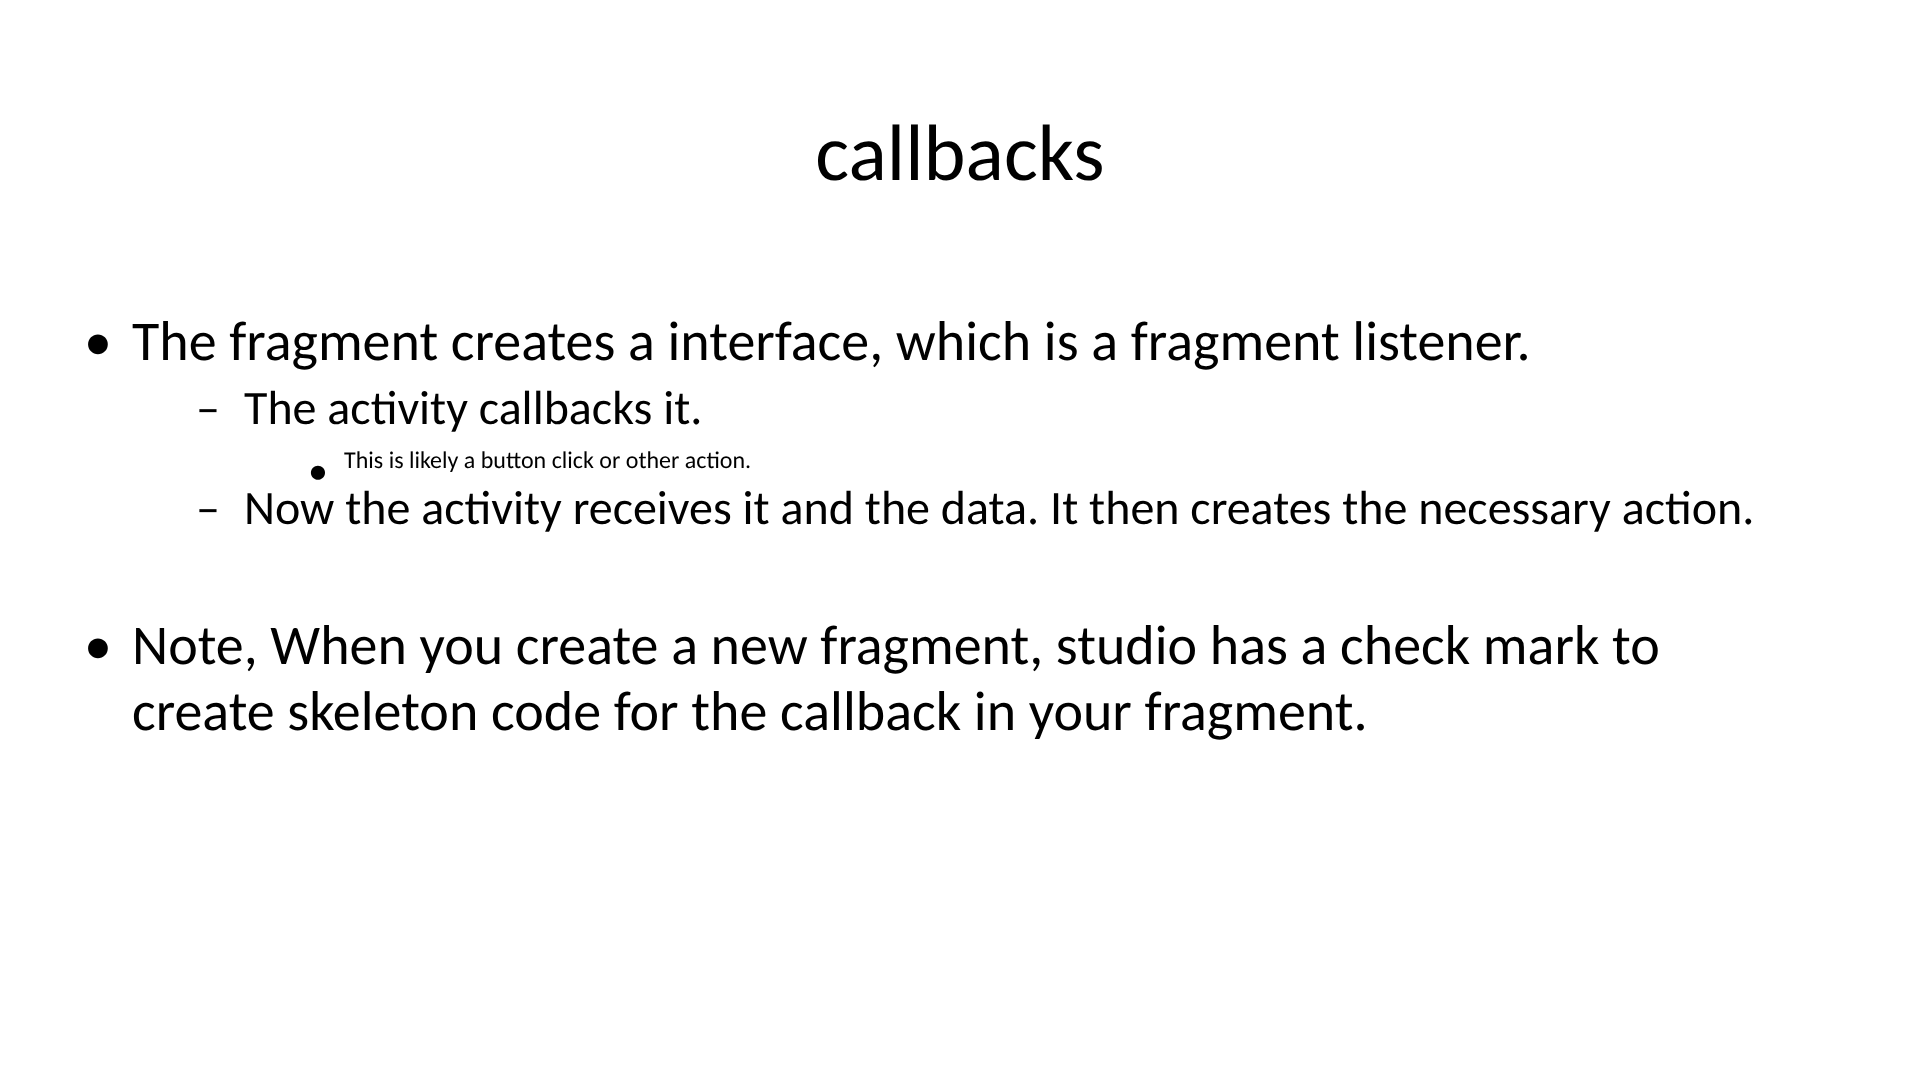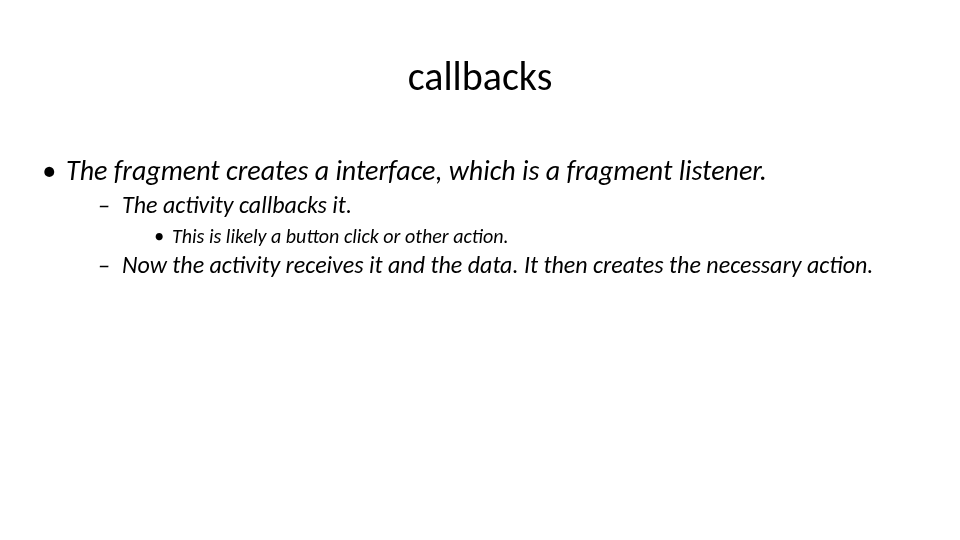--- a/index.html
+++ b/index.html
@@ -38,21 +38,20 @@
     list-style: none;
     margin: 0;
     padding: 0;
   }
   ul.lvl1 > li {
     position: relative;
     padding-left: 28px;
     font-size: 28px;
     line-height: 1.18;
     margin-bottom: 0;
-    font-style: italic;
   }
   ul.lvl1 > li::before {
     content: "•";
     position: absolute;
     left: 4px;
     top: 0;
     font-size: 28px;
   }
   ul.lvl2 {
     list-style: none;
@@ -74,21 +73,21 @@
     font-size: 24px;
   }
   ul.lvl3 {
     list-style: none;
     margin: 4px 0 0 0;
     padding: 0 0 0 30px;
   }
   ul.lvl3 > li {
     position: relative;
     padding-left: 20px;
-    font-size: 20px;
+    font-size: 12px;
     line-height: 1.25;
     margin-bottom: 2px;
   }
   ul.lvl3 > li::before {
     content: "•";
     position: absolute;
     left: 2px;
     top: 0;
     font-size: 20px;
   }
@@ -118,15 +117,20 @@
           </li>
           <li>
             <span>Now the activity receives it and the data.  It then creates the necessary action.</span>
           </li>
         </ul>
       </li>
     </ul>
 
     <div class="gap"></div>
 
+    <ul class="lvl1">
+      <li>
+        <span>Note, When you create a new fragment, studio has a check mark to create skeleton code for the callback in your fragment.</span>
+      </li>
+    </ul>
   </div>
 
 </div>
 
 </body></html>

